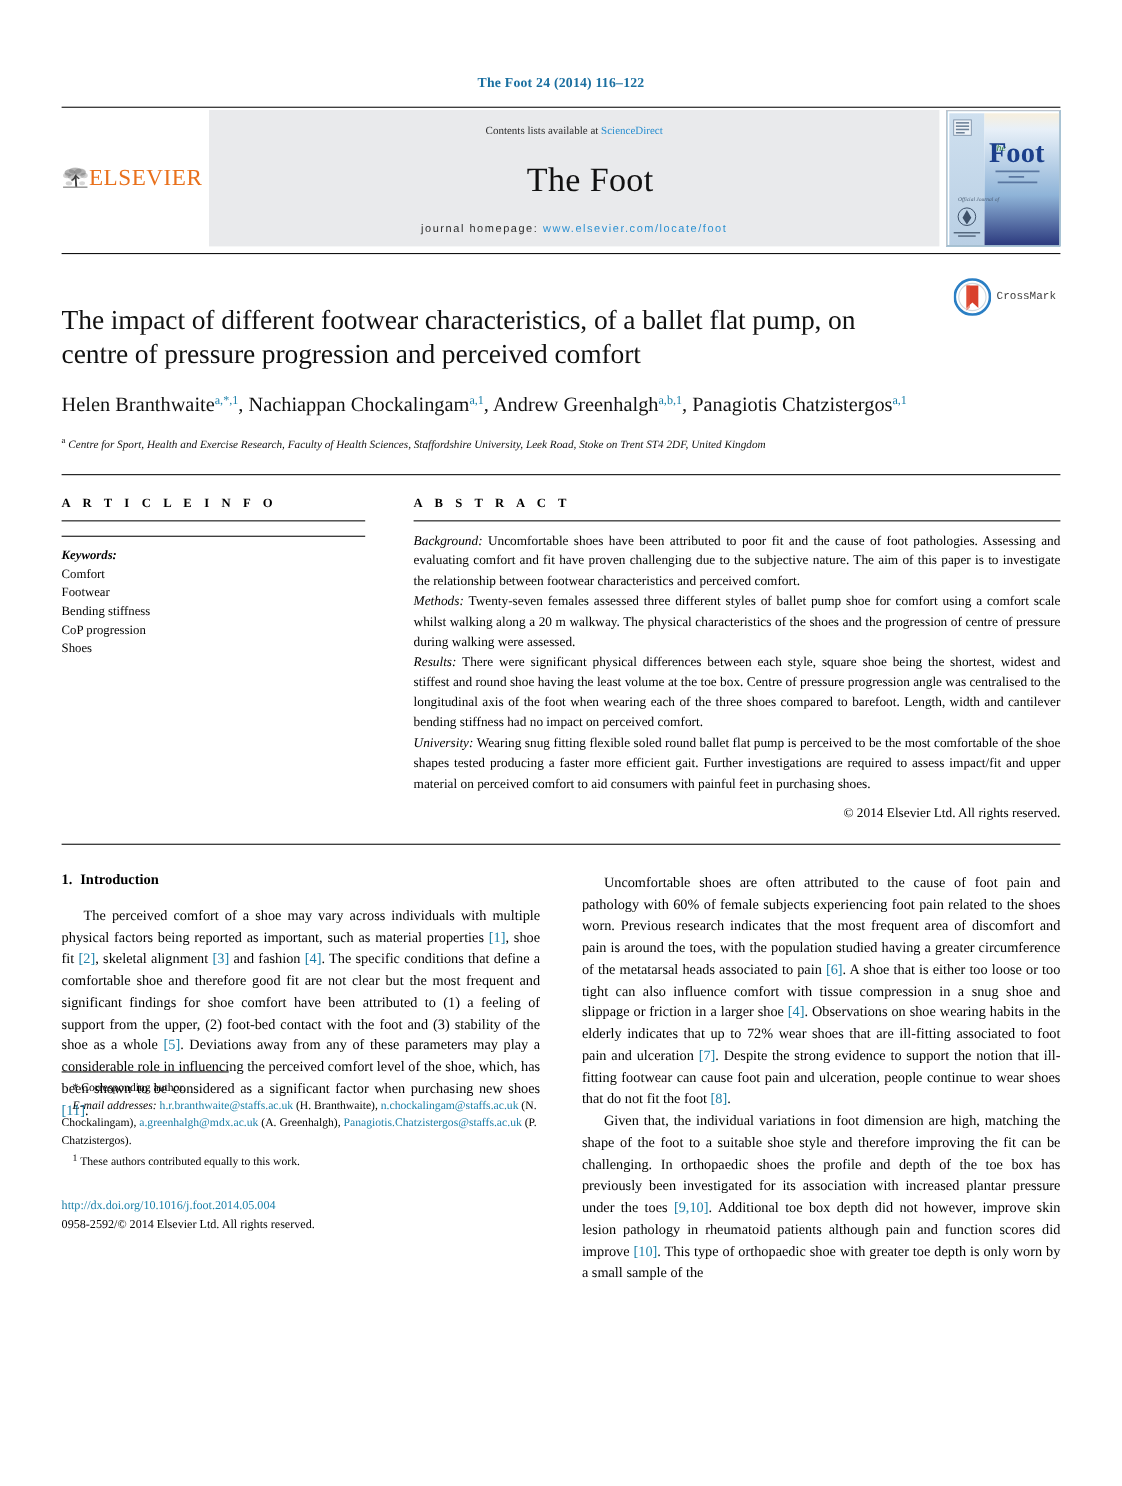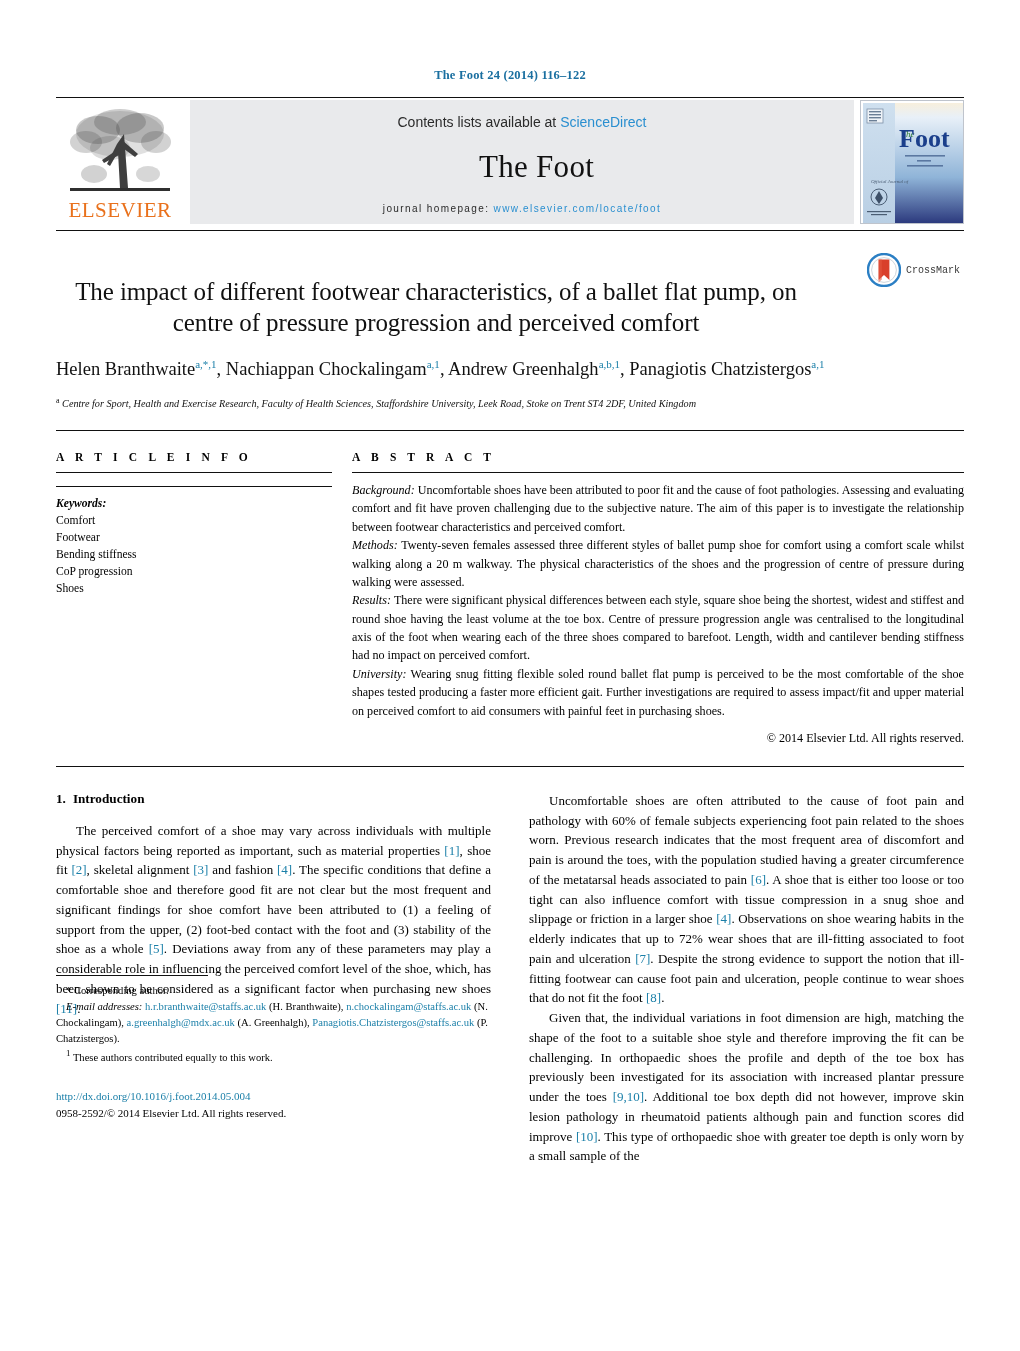--- a/index.html
+++ b/index.html
@@ -25,36 +25,36 @@
   }
 
   
   .banner-rule { border-top:1.6px solid #111; margin-top:14px; }
   .banner {
     display:flex; align-items:stretch;
     height:124px; margin-top:2px;
   }
   .els-logo {
     width:128px; flex:0 0 128px;
-    display:flex; flex-direction:column; align-items:center; justify-content:center;
+    display:flex; align-items:center; justify-content:space-between;
     padding-bottom:0px;
   }
   .tree-wrap { width:112px; height:98px; display:block; }
   .els-word {
     font-family:"Liberation Serif", serif;
     color:#E9711C; font-size:21px; letter-spacing:.5px;
     line-height:1; margin-top:-2px; font-weight:400;
   }
   .banner-mid {
     flex:1 1 auto; background:#e9eaec;
     display:flex; flex-direction:column; align-items:center;
     justify-content:space-between; padding:14px 10px 10px;
     margin:0 6px;
   }
-  .contents-line { font-family:Liberation Sans, sans-serif; font-size:14px; color:#2b2b2b; }
+  .contents-line { font-family:Liberation Serif, serif; font-size:10px; color:#2b2b2b; }
   .contents-line .sd { color:#2a8fd0; }
   .journal-title {
     font-family:"Liberation Serif", serif;
     font-size:31px; color:#111; letter-spacing:.3px;margin-left:29px;
   }
   .homepage {
     font-family:"Liberation Sans", sans-serif;
     font-size:10px; color:#2b2b2b; letter-spacing:1.4px;
   }
   .homepage .url { color:#2a8fd0; }
@@ -63,42 +63,42 @@
     border:1px solid #bfc4cc; position:relative; overflow:hidden;
     background:#0369a1;
   }
 
   
   .titlerule { border-top:1.6px solid #111; margin-top:6px; }
   .title-area { padding-top:28px; position:relative; }
   .art-title {
     font-family:"Liberation Serif", serif;
     font-size:25px; line-height:1.26; font-weight:400;
-    color:#111; max-width:760px; letter-spacing:-.1px;text-align:center;
+    color:#111; max-width:760px; letter-spacing:-.1px;
   }
   .crossmark {
     position:absolute; right:4px; top:22px;
     display:flex; align-items:center; gap:5px;
   }
   .cm-label { font-size:10px; color:#3a3a3a; font-family:Liberation Mono, monospace; }
   .authors {
     font-family:"Liberation Serif", serif;
     font-size:18.5px; line-height:1.44; margin-top:17px; color:#111;
     max-width:800px;
   }
   .authors sup { color:#1a7fa8; font-size:11px; vertical-align:super; }
   .affil {
     font-size:10.2px; font-style:italic; line-height:1.5;
     margin-top:13px; color:#111;
   }
   .affil sup { font-style:normal; font-size:8px; vertical-align:super; }
 
   
   .ia-rule { border-top:1.2px solid #111; margin-top:18px; }
-  .ia { display:flex; gap:20px; padding-top:20px; }
+  .ia { display:flex; gap:44px; padding-top:20px; }
   .col-info { width:276px; flex:0 0 276px; }
   .col-abs { flex:1 1 auto; }
   .sechead {
     font-family:"Liberation Serif", serif;
     font-weight:bold; font-size:11.5px; letter-spacing:4.2px;
   }
   .hr-thin { border-top:1.4px solid #111; margin:9px 0 8px; }
   .info-blk { font-size:11.6px; line-height:1.47; }
   .info-blk .it { font-style:italic; font-weight:bold; }
   .hr-mid { border-top:1.1px solid #111; margin:13px 0 8px; }

